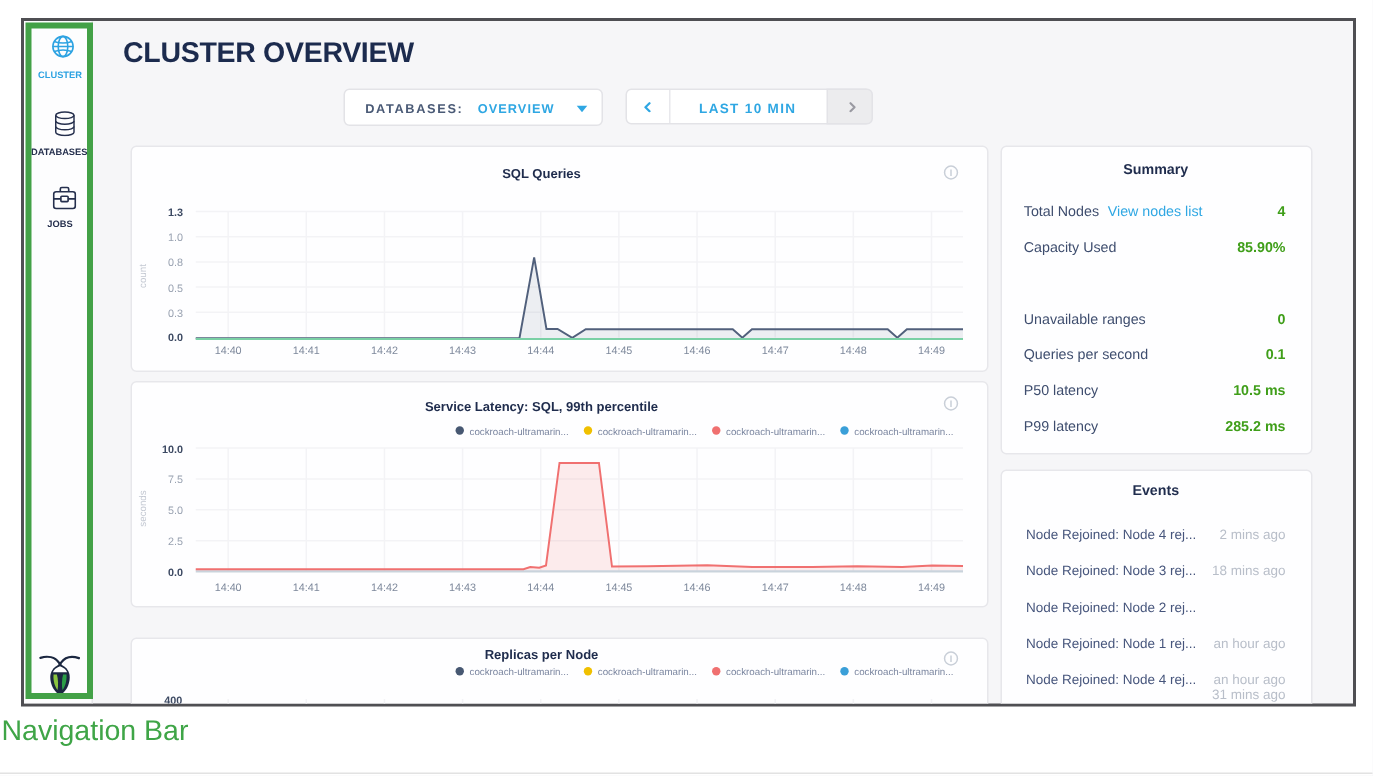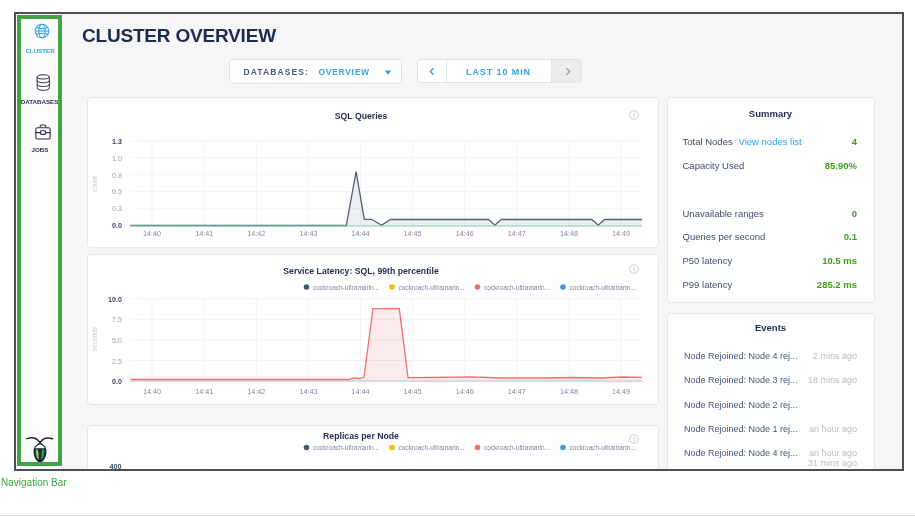--- a/index.html
+++ b/index.html
@@ -5,21 +5,21 @@
   html,body{margin:0;padding:0;}
   body{width:915px;height:517px;position:relative;background:#ffffff;
        font-family:"Liberation Sans", sans-serif;overflow:hidden;}
   .abs{position:absolute;}
   #frame{left:14px;top:12px;width:890px;height:459px;border:2px solid #4f4f53;
          background:#f6f6f8;box-sizing:border-box;overflow:hidden;}
   #sidebar{left:0;top:0;width:45px;height:455px;background:#fdfdfe;border-right:1px solid #e6e6ea;}
   #greenrect{left:17px;top:15px;width:45px;height:451px;border:4px solid #43a147;box-sizing:border-box;z-index:50;}
   .navlabel{width:58px;text-align:center;font-size:6.2px;font-weight:700;letter-spacing:0;color:#26304e;white-space:nowrap;}
   .card{background:#fefeff;border:1px solid #e7e7eb;border-radius:4px;box-sizing:border-box;}
-  #navtext{left:1px;top:477px;font-size:10px;color:#3fa547;}
+  #navtext{left:1px;top:477px;font-size:19px;color:#3fa547;}
   #botline{left:0;top:515px;width:915px;height:1px;background:#e2e2e2;}
   .ctrl{box-sizing:border-box;height:25px;background:#fff;border:1px solid #e3e3e7;border-radius:4px;
         font-size:8.5px;font-weight:700;letter-spacing:1.1px;color:#4a5a76;}
   .blue{color:#2fa7e3;}
   .summ-label{position:absolute;left:15px;font-size:9.5px;color:#3e4d6e;}
   .summ-val{position:absolute;right:16.5px;font-size:9.5px;font-weight:700;color:#3f9e19;text-align:right;}
   .evt-l{position:absolute;left:16.5px;font-size:9px;color:#46557c;}
   .evt-r{position:absolute;right:16.5px;font-size:9px;color:#b8bec9;text-align:right;}
 </style>
 </head>

